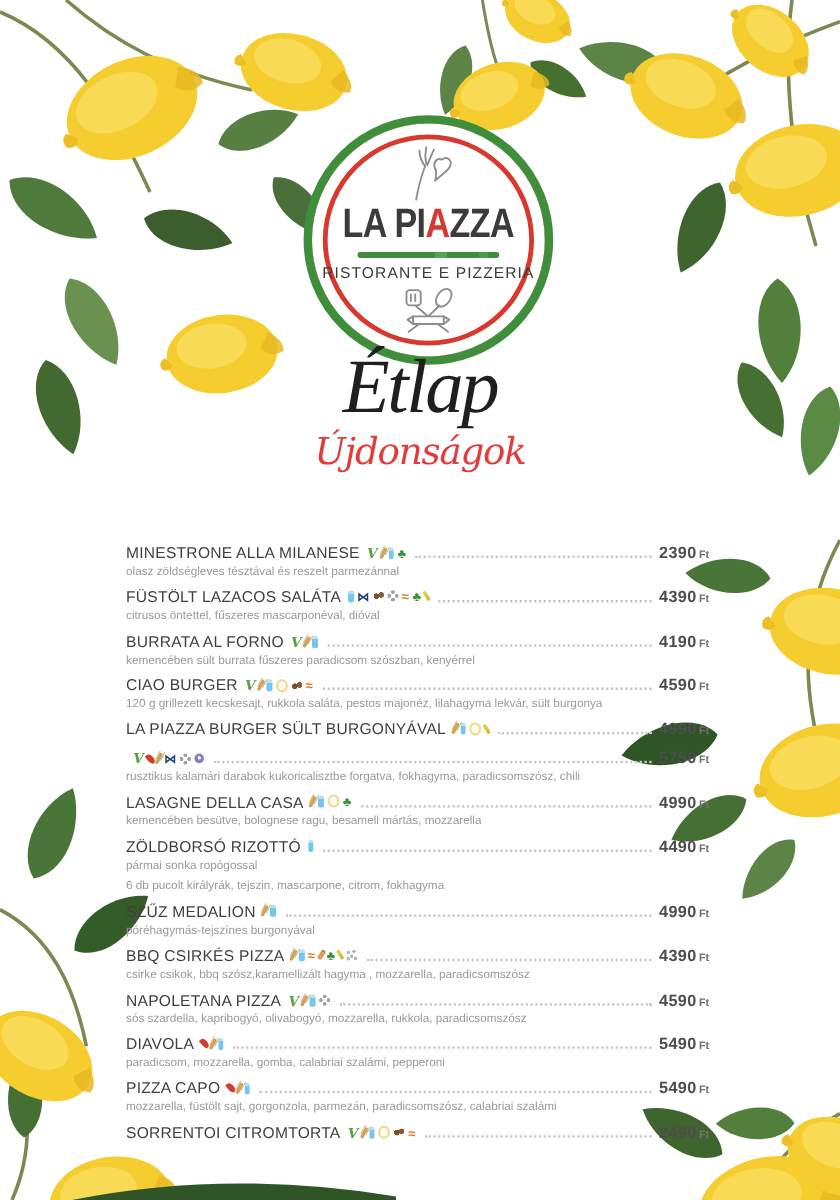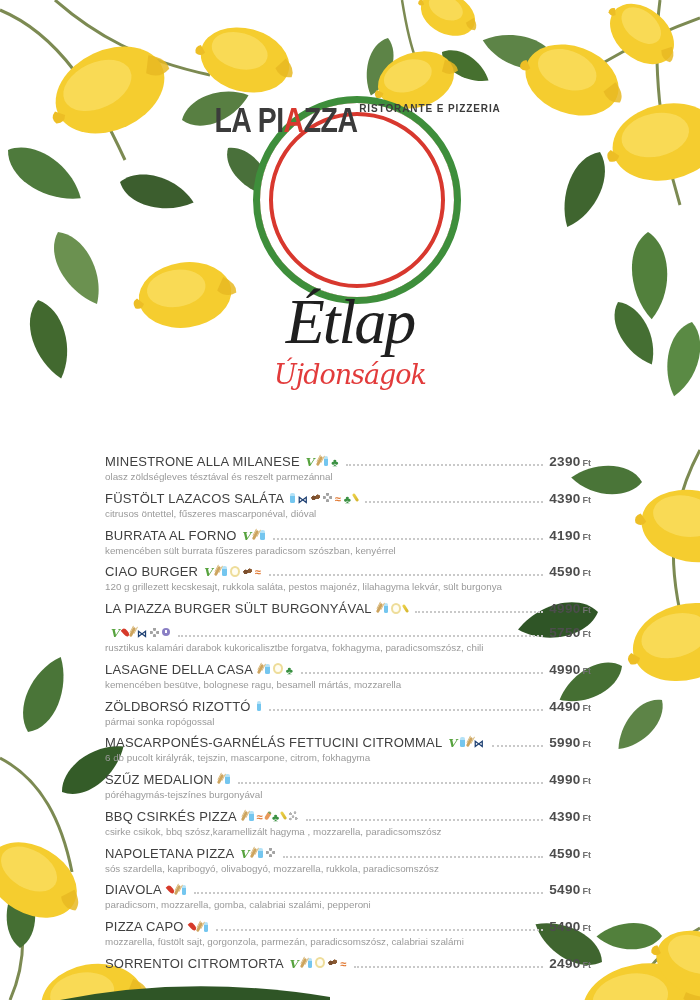--- a/index.html
+++ b/index.html
@@ -4,33 +4,33 @@
 <style>
   html,body{margin:0;padding:0;background:#ffffff;}
   .page{position:relative;width:700px;height:1000px;overflow:hidden;background:#fff;
         font-family:"Liberation Sans",sans-serif;}
   .deco{position:absolute;left:0;top:0;z-index:0;}
 
   
   .logo{position:absolute;left:253px;top:96px;width:194px;height:194px;border-radius:50%;
         background:#fff;border:7px solid var(--brand-green,#3E8E3B);
         box-shadow:inset 0 0 0 9px #fff, inset 0 0 0 13px var(--brand-red,#D8382E);
-        display:flex;flex-direction:row;align-items:flex-start;justify-content:center;z-index:2;}
+        display:flex;flex-direction:column;align-items:center;justify-content:center;z-index:2;}
   .logo-title{font-weight:bold;font-size:29px;color:#3b3b3b;letter-spacing:-0.5px;
               transform:scale(0.98,1.18);white-space:nowrap;margin-top:1px;}
   .logo-title .red{color:var(--brand-red,#D8382E);}
   .brush{width:118px;height:5px;margin:6px 0 5px;border-radius:2px;
          background:linear-gradient(to right,#3E8E3B 0 55%,#57a253 55% 63%,#3E8E3B 63% 86%,#4d9a49 86% 92%,#3E8E3B 92%);}
-  .logo-sub{font-weight:bold;font-size:10px;letter-spacing:0.9px;color:#3b3b3b;white-space:nowrap;}
+  .logo-sub{font-weight:normal;font-size:13px;letter-spacing:0.9px;color:#3b3b3b;white-space:nowrap;}
 
   
   .titles{position:absolute;left:0;right:0;top:290px;text-align:center;z-index:2;}
   .etlap{font-family:Liberation Serif, serif;font-style:italic;font-size:64px;line-height:1.0;
          color:#1f1f1f;letter-spacing:-2px;}
-  .ujdonsagok{font-family:"DejaVu Serif",serif;font-style:italic;font-size:27px;line-height:1.1;
+  .ujdonsagok{font-family:"DejaVu Serif",serif;font-style:italic;font-size:31px;line-height:1.1;
               color:var(--accent-red,#E23B3B);margin-top:6px;letter-spacing:-1px;}
 
   
   .menu{position:absolute;left:105px;top:452px;width:486px;z-index:2;}
   .menu-item{margin-bottom:6px;}
   .item-line{display:flex;align-items:baseline;}
   .item-name{font-weight:normal;font-size:13px;color:#3f3f3f;letter-spacing:0.2px;white-space:nowrap;}
   .item-icons{display:inline-flex;align-items:center;gap:3px;margin-left:6px;}
   .leader{flex:1;min-width:10px;border-bottom:2px dotted #c9c9c9;margin:0 6px 3px 8px;}
   .item-price{white-space:nowrap;color:#4d4d4d;}
@@ -297,31 +297,20 @@
         <span class="item-icons">
             <span class="ic ic-lactose"></span>
           </span>
         <span class="leader"></span>
         <span class="item-price"><span class="num">4490</span><span class="cur">Ft</span></span>
       </div>
       <div class="item-desc">pármai sonka ropógossal</div>
     </div>
 
     <div class="menu-item">
-      <div class="item-line">
-        <span class="item-name">MASCARPONÉS-GARNÉLÁS FETTUCINI CITROMMAL</span>
-        <span class="item-icons">
-            <span class="ic ic-vegetarian"></span>
-            <span class="ic ic-lactose"></span>
-            <span class="ic ic-gluten"></span>
-            <span class="ic ic-fish"></span>
-          </span>
-        <span class="leader"></span>
-        <span class="item-price"><span class="num">5990</span><span class="cur">Ft</span></span>
-      </div>
       <div class="item-desc">6 db pucolt királyrák, tejszin, mascarpone, citrom, fokhagyma</div>
     </div>
 
     <div class="menu-item">
       <div class="item-line">
         <span class="item-name">SZŰZ MEDALION</span>
         <span class="item-icons">
             <span class="ic ic-gluten"></span>
             <span class="ic ic-lactose"></span>
           </span>

